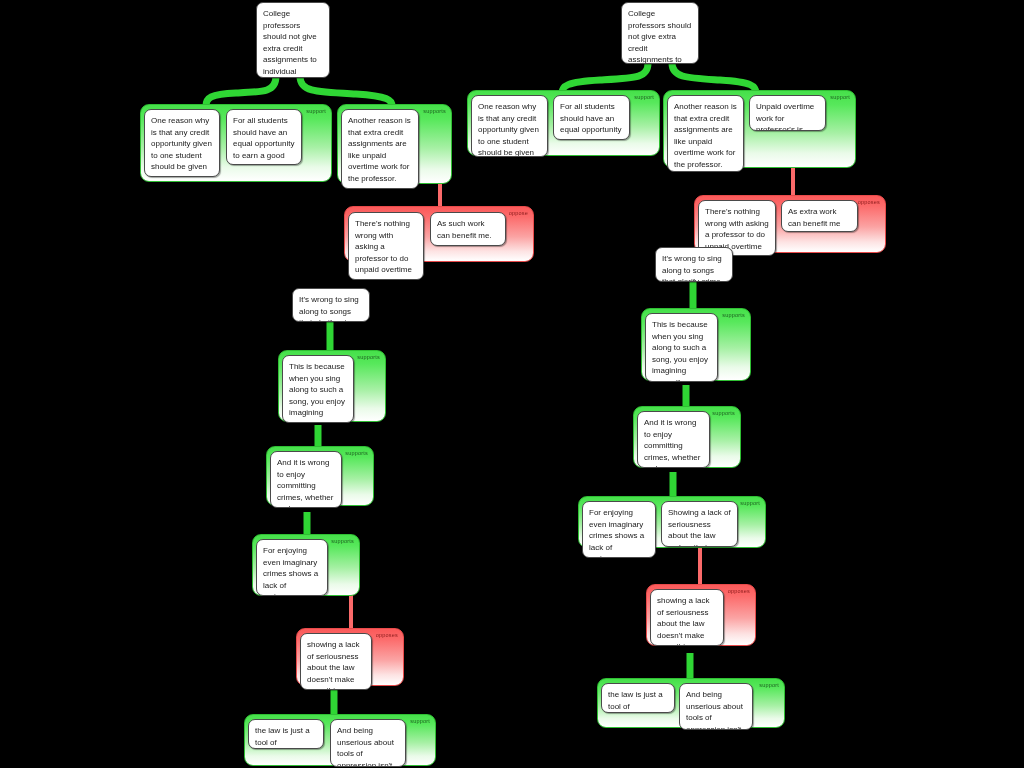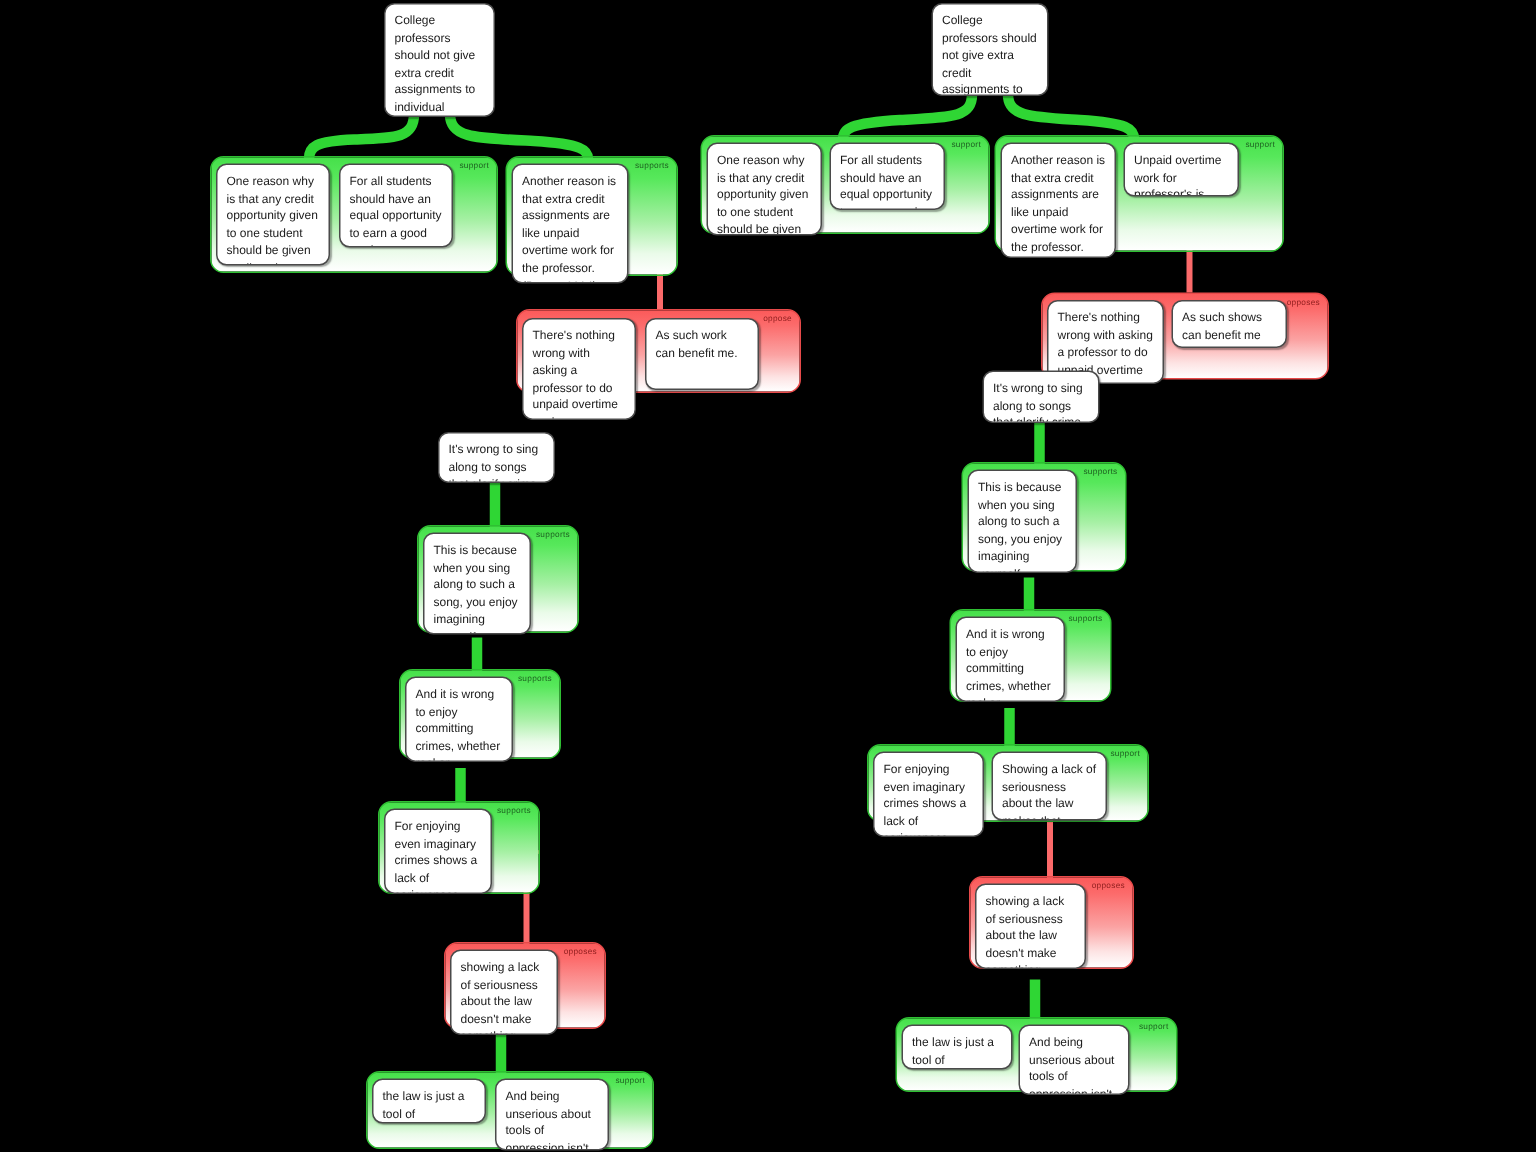--- a/index.html
+++ b/index.html
@@ -111,21 +111,21 @@
   <div class="card" style="left:341px;top:109px;width:78px;height:80px;">
     <span>Another reason is that extra credit assignments are like unpaid overtime work for the professor. (Pynes, 2014)</span>
   </div>
 
   <div class="group oppose" style="left:344px;top:206px;width:190px;height:56px;">
     <span class="group-label">oppose</span>
   </div>
   <div class="card" style="left:348px;top:212px;width:76px;height:68px;">
     <span>There's nothing wrong with asking a professor to do unpaid overtime work.</span>
   </div>
-  <div class="card" style="left:430px;top:212px;width:76px;height:48px;">
+  <div class="card" style="left:430px;top:212px;width:76px;height:34px;">
     <span>As such work can benefit me.</span>
   </div>
 
   <div class="card root" style="left:292px;top:288px;width:78px;height:34px;">
     <span>It's wrong to sing along to songs that glorify crime.</span>
   </div>
 
   <div class="group support" style="left:278px;top:350px;width:108px;height:72px;">
     <span class="group-label">supports</span>
   </div>
@@ -188,21 +188,21 @@
     <span>Unpaid overtime work for professor's is wrong</span>
   </div>
 
   <div class="group oppose" style="left:694px;top:195px;width:192px;height:58px;">
     <span class="group-label">opposes</span>
   </div>
   <div class="card" style="left:698px;top:200px;width:78px;height:56px;">
     <span>There's nothing wrong with asking a professor to do unpaid overtime</span>
   </div>
   <div class="card" style="left:781px;top:200px;width:77px;height:32px;">
-    <span>As such shows can benefit me</span>
+    <span>As extra work can benefit me</span>
   </div>
 
   <div class="card root" style="left:655px;top:247px;width:78px;height:35px;">
     <span>It's wrong to sing along to songs that glorify crime.</span>
   </div>
 
   <div class="group support" style="left:641px;top:308px;width:110px;height:73px;">
     <span class="group-label">supports</span>
   </div>
   <div class="card" style="left:645px;top:313px;width:73px;height:69px;">

